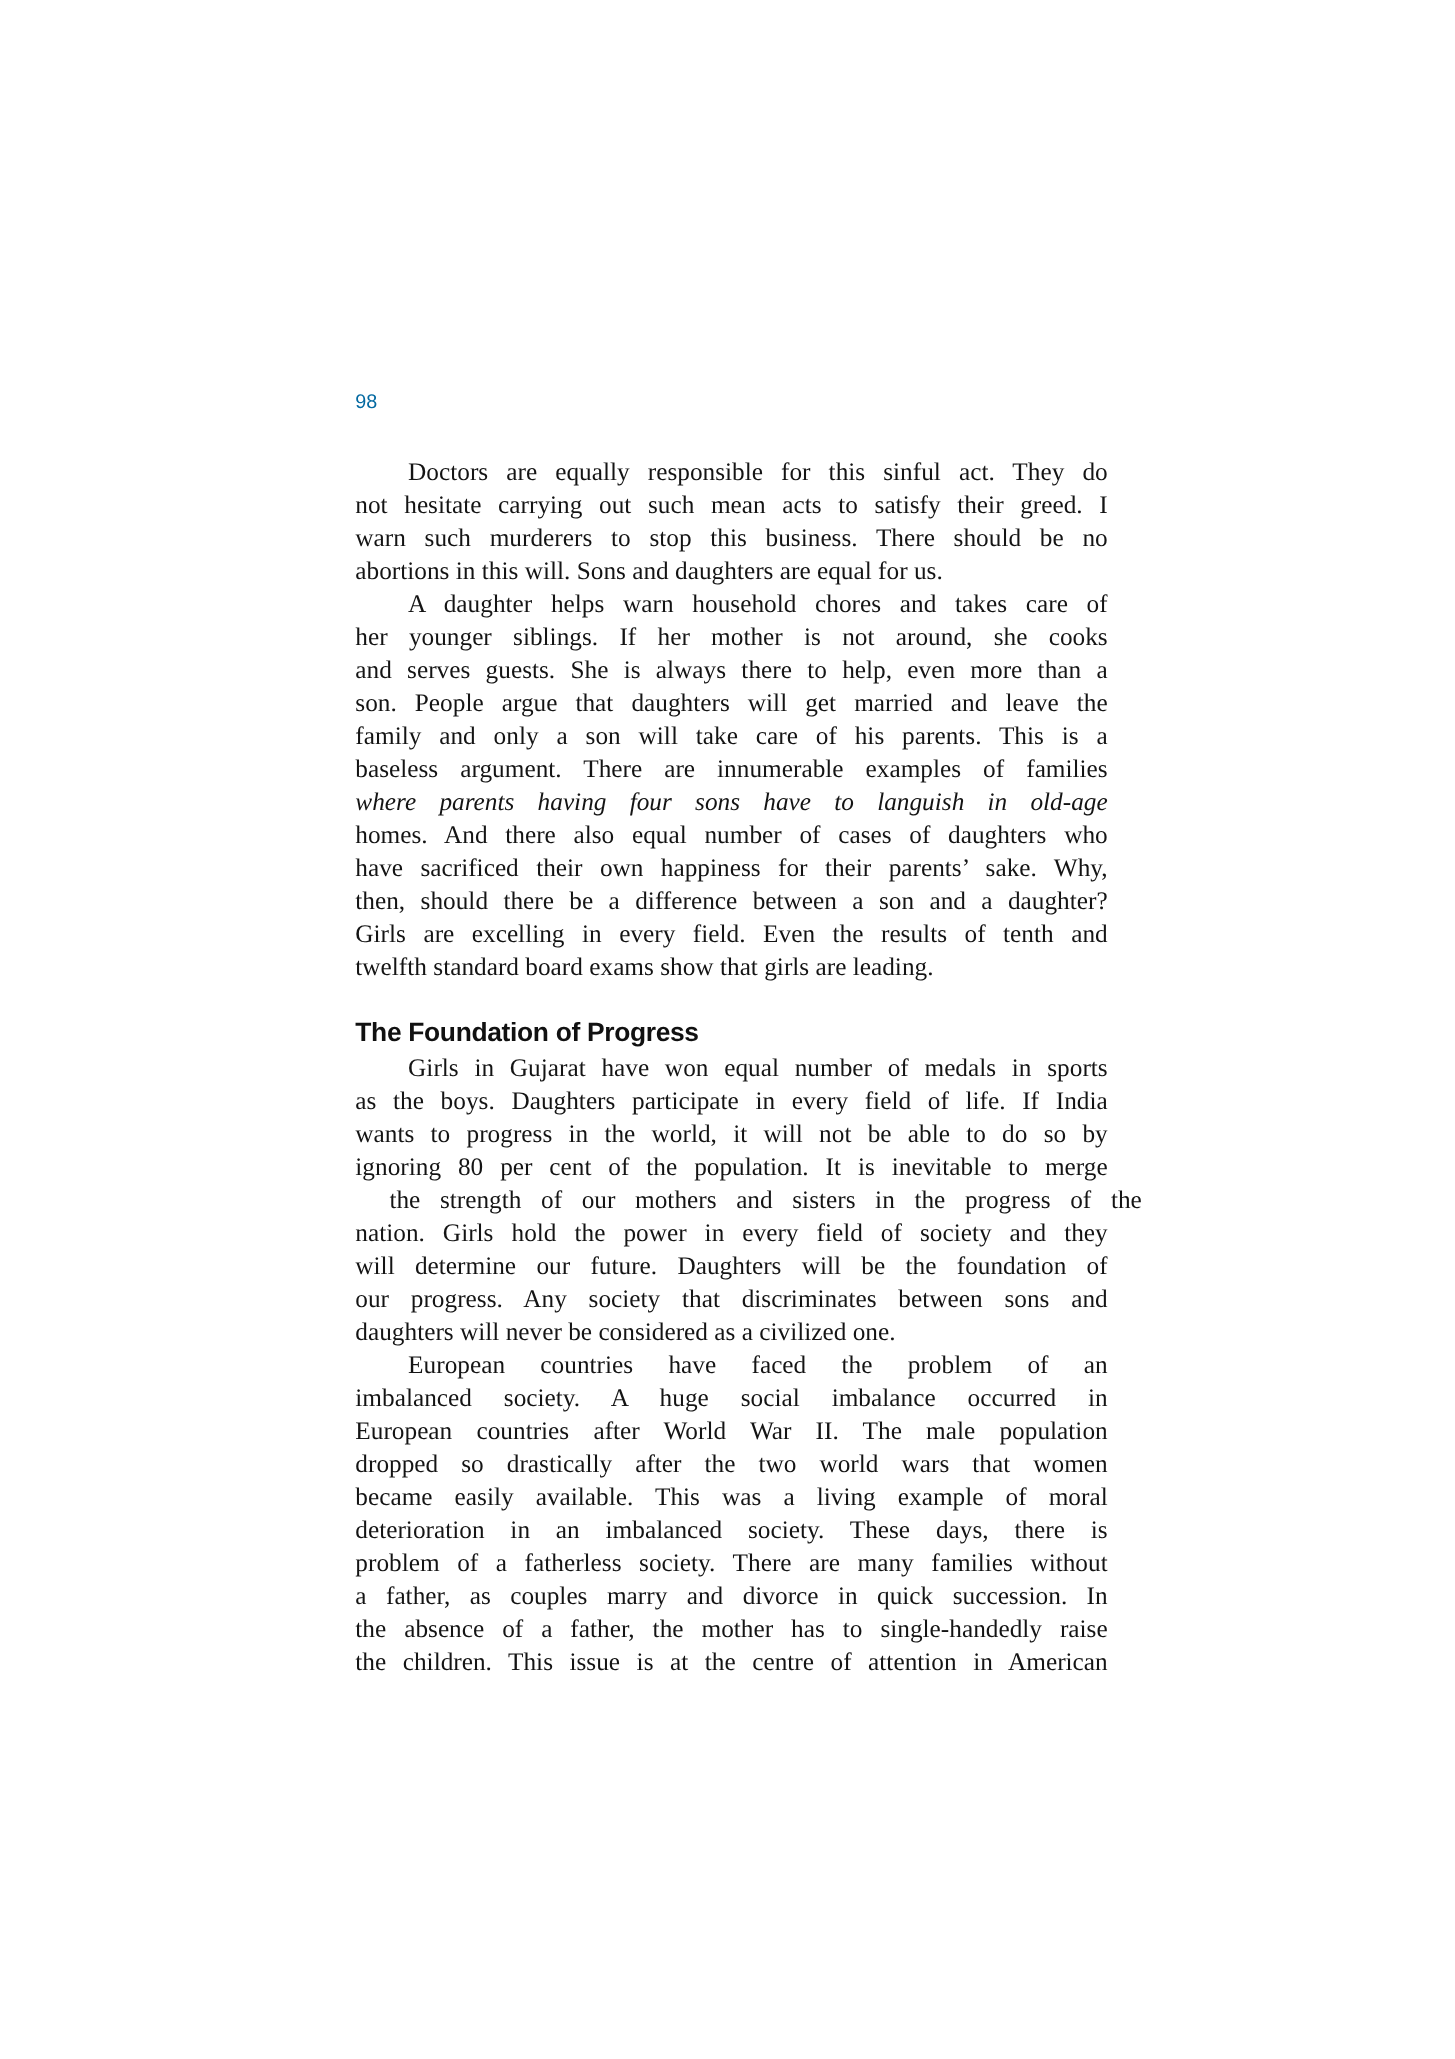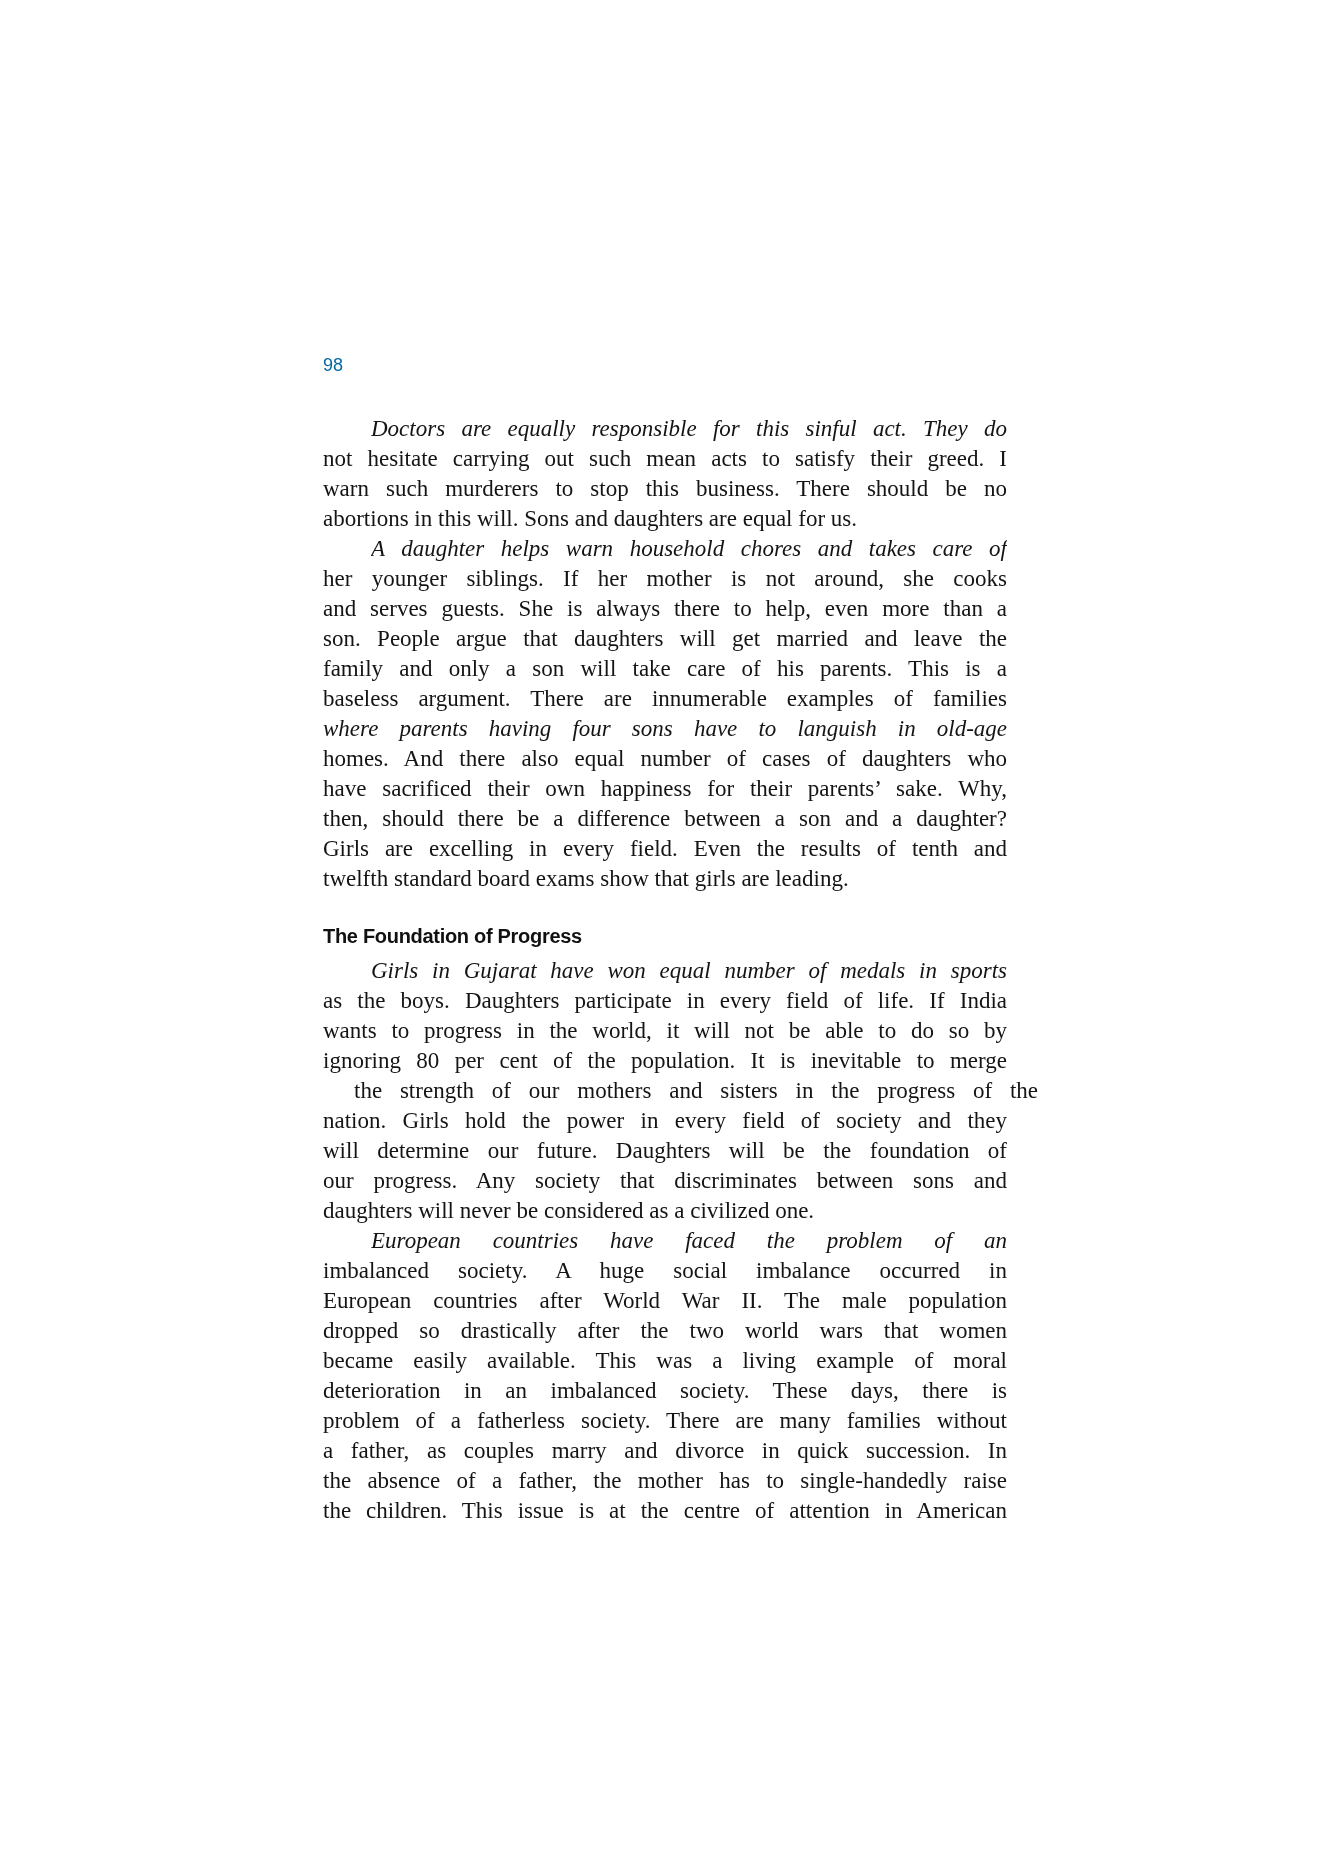--- a/index.html
+++ b/index.html
@@ -59,29 +59,28 @@
       white-space: nowrap;
       text-align: justify;
       text-align-last: justify;
     }
     .line.last {
       text-align-last: left;
     }
     .line.indent {
       left: 48px;
       width: 636px;
-      font-style: italic;
     }
     .heading {
       position: absolute;
       left: 323px;
       top: 925px;
       font-family: "Liberation Sans", sans-serif;
       font-weight: bold;
-      font-size: 20px;
+      font-size: 24px;
       color: #111111;
       letter-spacing: -0.3px;
     }
   </style>
 </head>
 <body>
 
 <div class="page">
 
   <div class="running-head">

